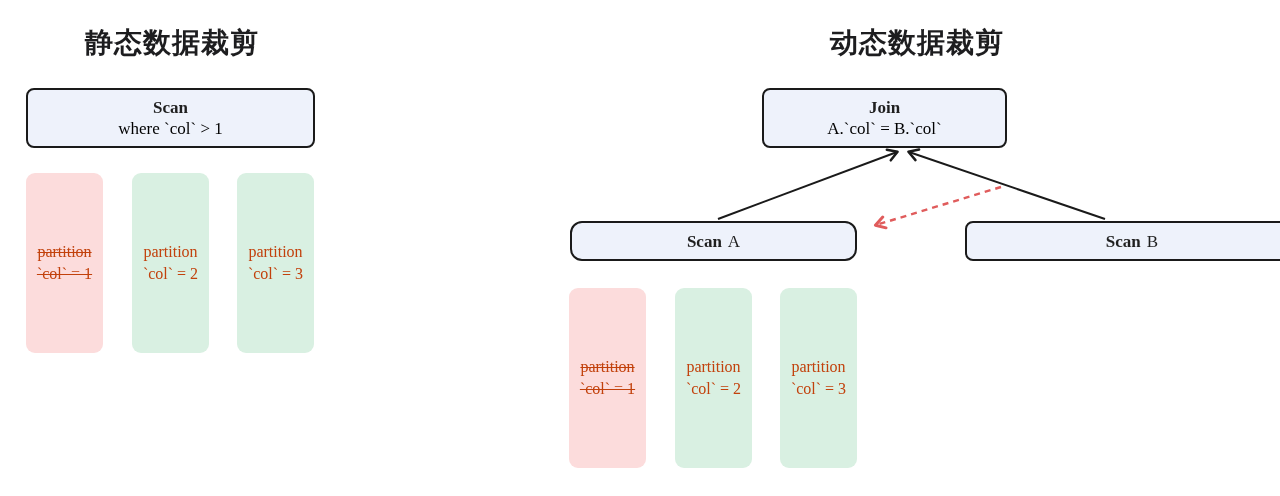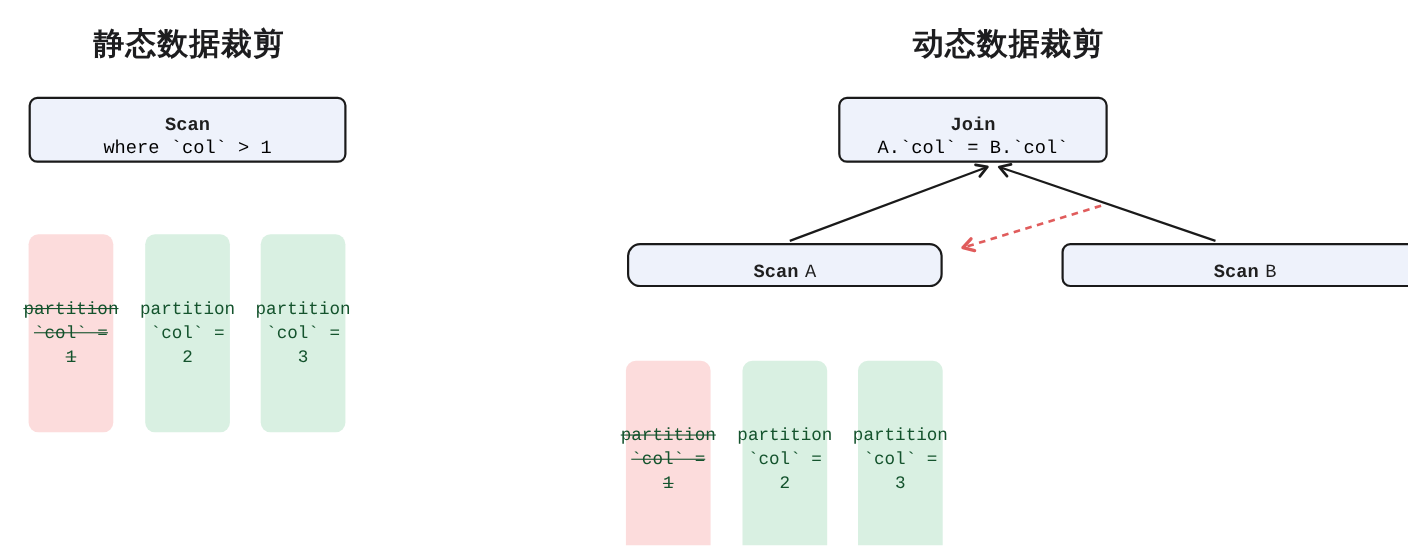--- a/index.html
+++ b/index.html
@@ -1,54 +1,54 @@
 <!DOCTYPE html>
 <html><head>
 <meta charset="utf-8">
 <style>
   html,body{margin:0;padding:0;background:#ffffff;}
   .canvas{
     position:relative;
     width:1280px;height:496px;
     background:#ffffff;
-    font-family:Liberation Mono, monospace;
+    font-family:Liberation Serif, serif;
     color:#2b2b2b;
     overflow:hidden;
   }
   .edges{position:absolute;left:0;top:0;width:1280px;height:496px;pointer-events:none;}
   .edge-line{stroke:#1a1a1a;stroke-width:2;}
   .prune-line{stroke-width:2.4;stroke-dasharray:6 5;}
 
   .panel-title{
     position:absolute;
     font-size:28px;font-weight:700;color:#1d1d1f;
     text-align:center;line-height:34px;letter-spacing:1px;
   }
   .title-left{left:0;top:26px;width:344px;}
   .title-right{left:737px;top:26px;width:360px;}
 
   .node{
     position:absolute;box-sizing:border-box;
     background:#eef2fb;border:2px solid #1a1a1a;border-radius:8px;
-    display:flex;flex-direction:column;align-items:center;justify-content:flex-end;
+    display:flex;flex-direction:column;align-items:center;justify-content:center;
     text-align:center;
   }
   .node-title{font-weight:700;font-size:17px;line-height:21px;color:#1f1f1f;}
   .node-sub{font-weight:400;font-size:17px;line-height:21px;color:#000000;}
   .node-suffix{font-weight:400;margin-left:6px;}
 
   .scan-left-node{left:26px;top:88px;width:289px;height:60px;}
   .join-node{left:762px;top:88px;width:245px;height:60px;}
   .scan-a-node{left:570px;top:221px;width:287px;height:40px;border-radius:12px;}
   .scan-b-node{left:965px;top:221px;width:334px;height:40px;}
 
   .part{
     position:absolute;box-sizing:border-box;border-radius:9px;
     display:flex;flex-direction:column;align-items:center;justify-content:center;
-    text-align:center;font-size:16px;line-height:22px;color:#14532d;margin-top:40px;
+    text-align:center;font-size:16px;line-height:22px;color:#c2410c;
   }
   .part.pruned{background:#fcdcdc;}
   .part.kept{background:#d9f0e2;}
   .part.pruned .pline{text-decoration:line-through;}
 
   .pl1{left:26px;top:173px;width:77px;height:180px;}
   .pl2{left:132px;top:173px;width:77px;height:180px;}
   .pl3{left:237px;top:173px;width:77px;height:180px;}
   .pr1{left:569px;top:288px;width:77px;height:180px;}
   .pr2{left:675px;top:288px;width:77px;height:180px;}

